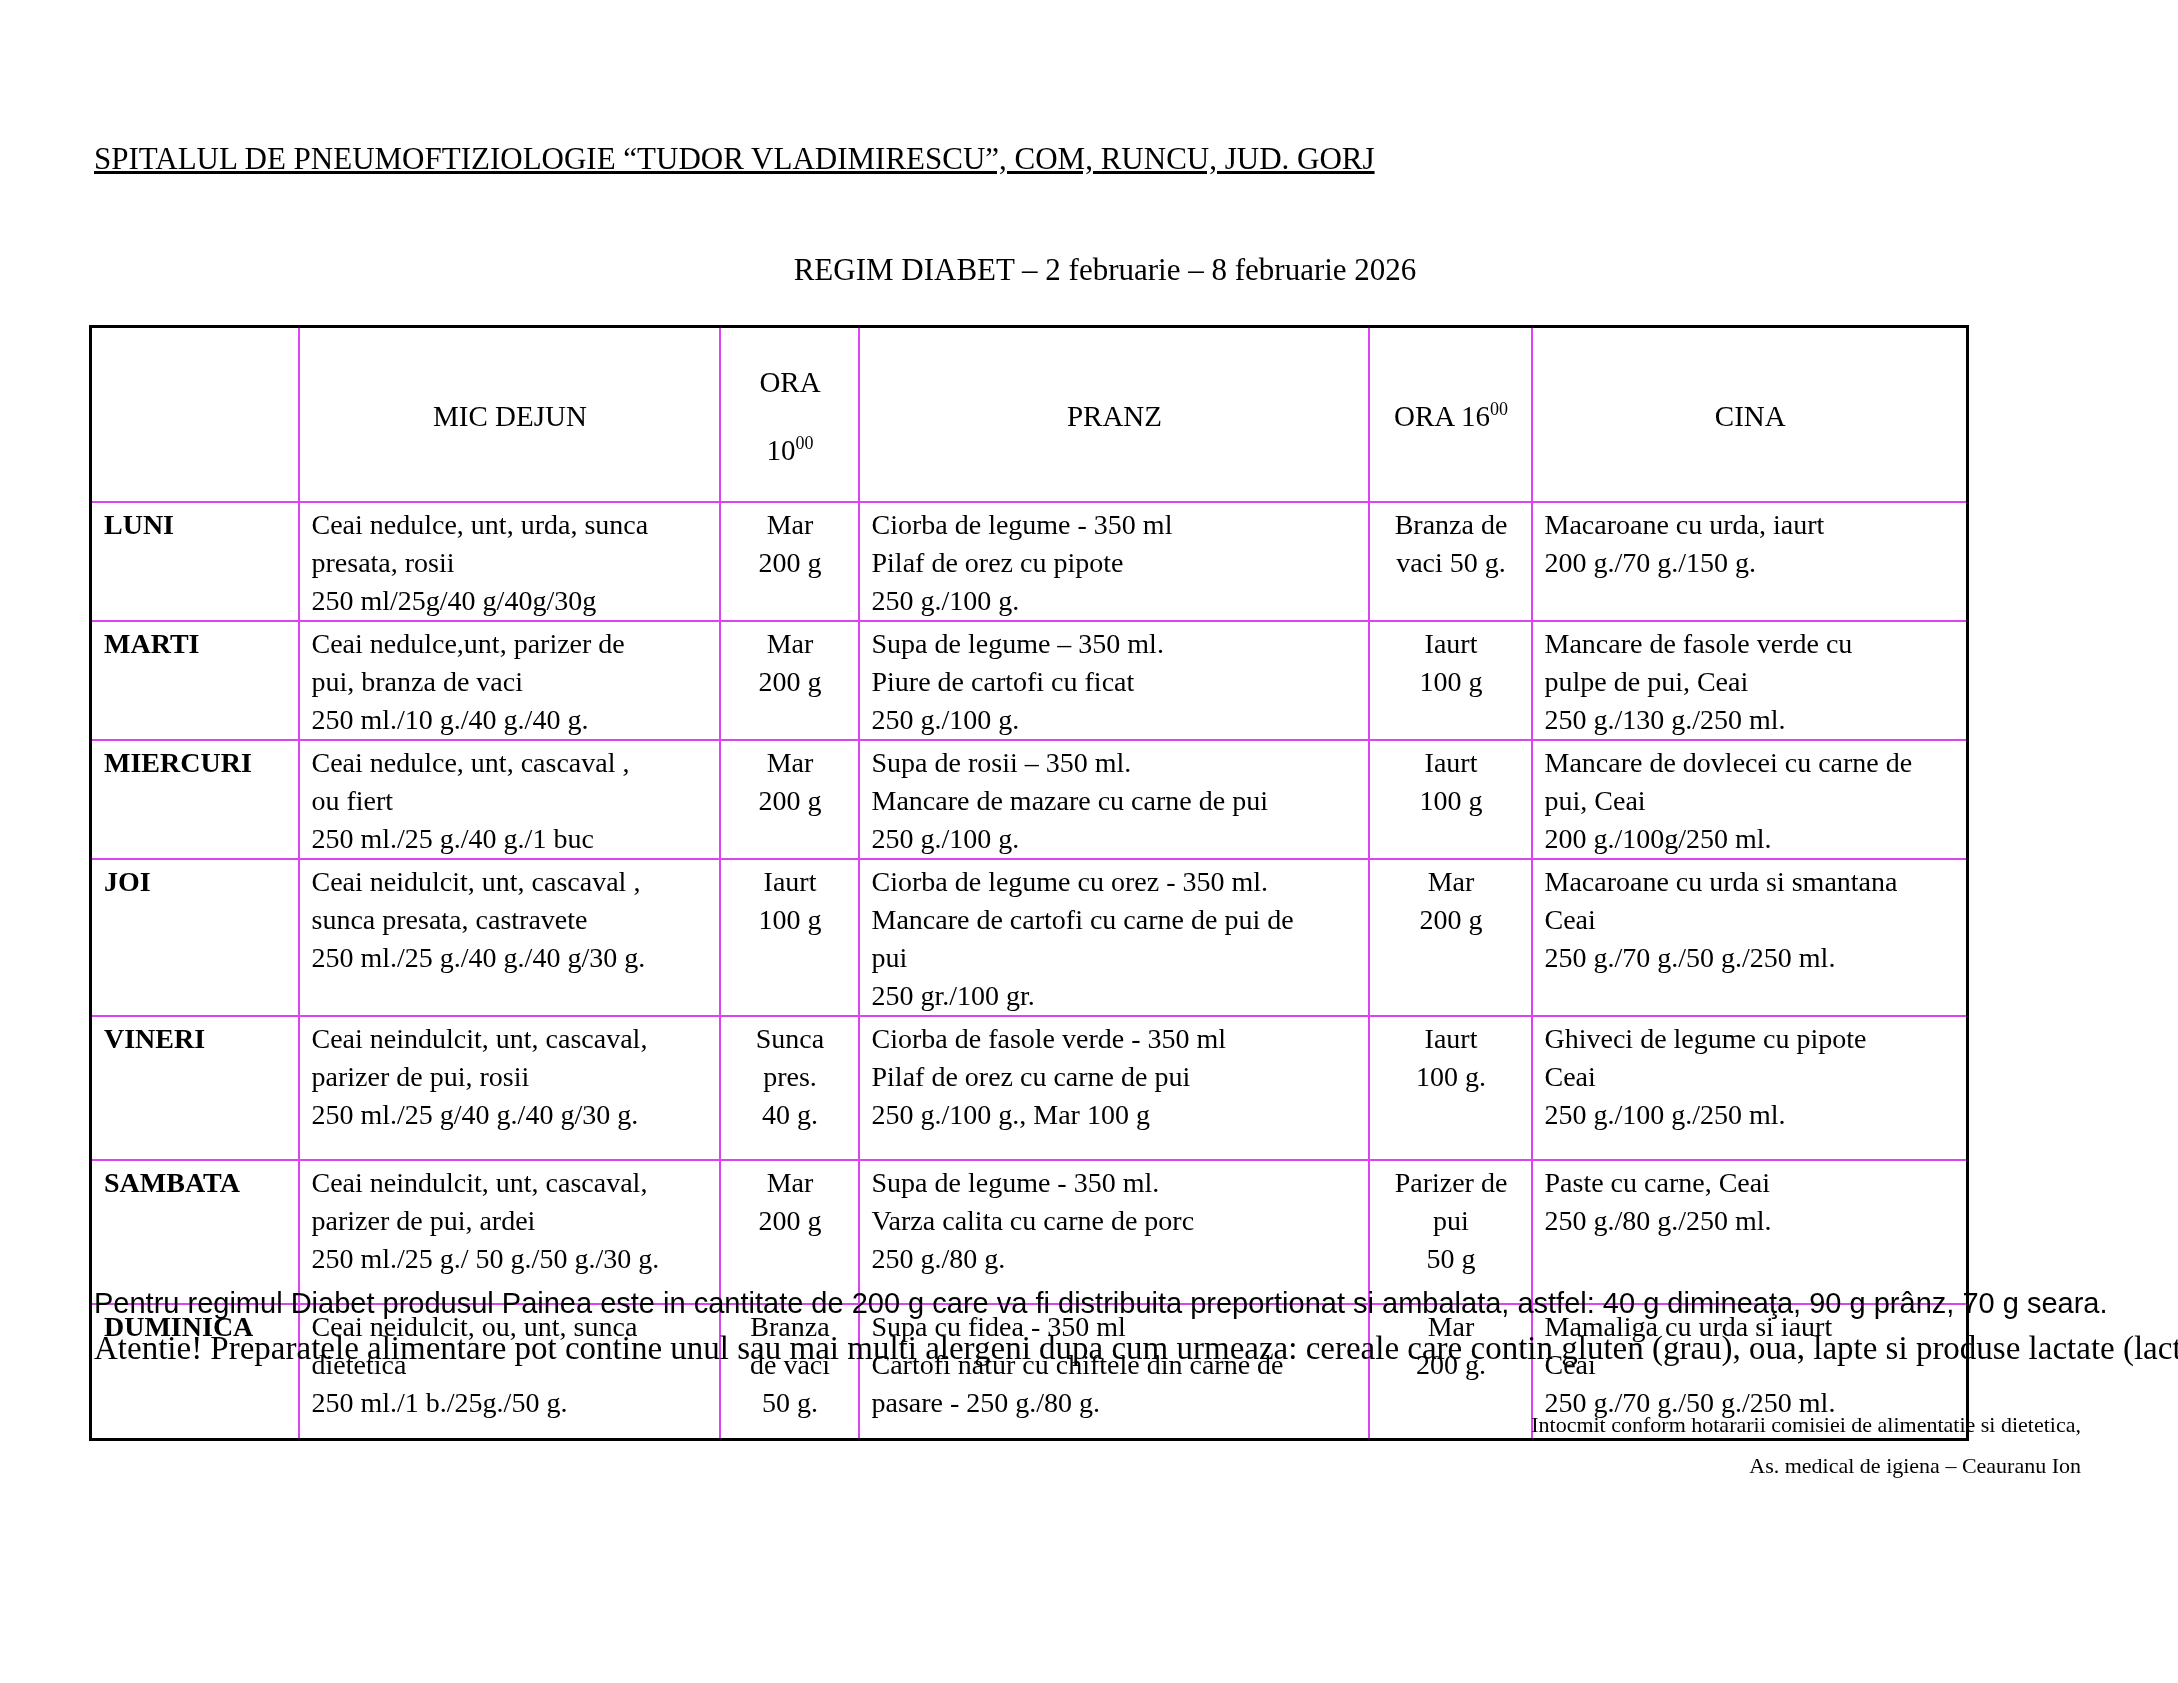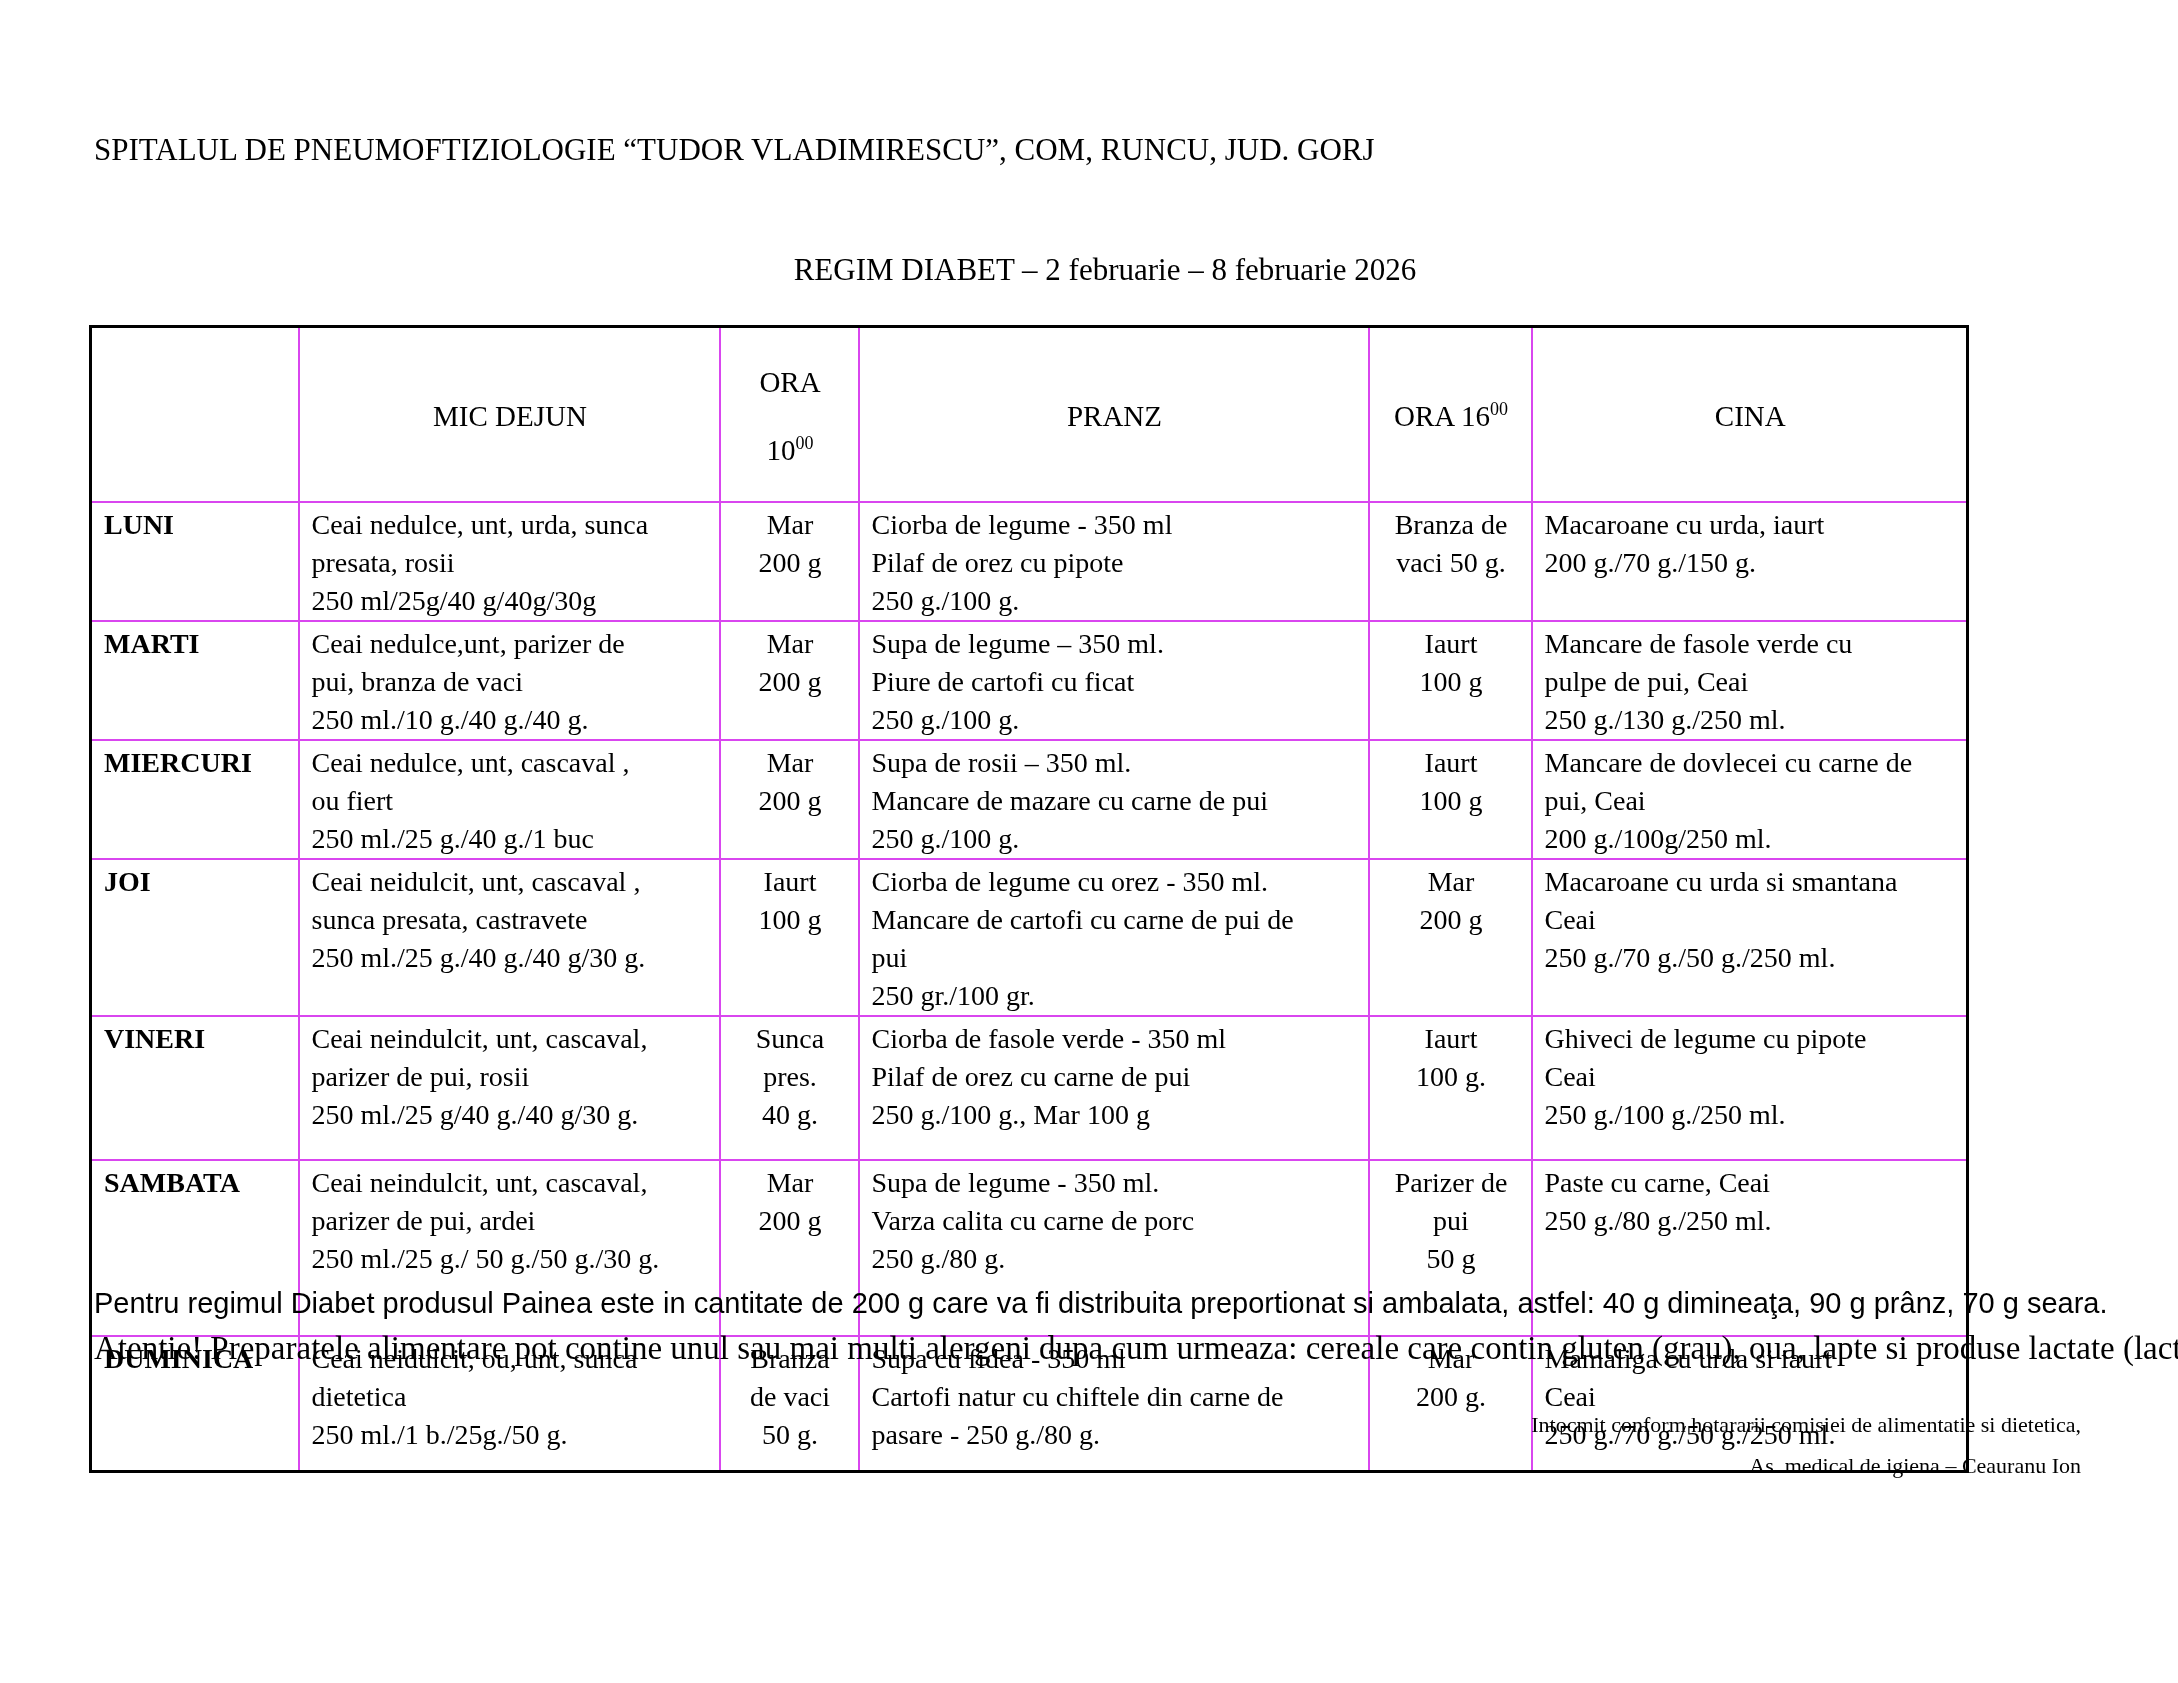--- a/index.html
+++ b/index.html
@@ -10,23 +10,24 @@
   body {
     position: relative;
     width: 2178px;
     height: 1683px;
     font-family: "Liberation Serif", serif;
     color: #000000;
   }
   .hospital-name {
     position: absolute;
     left: 94px;
-    top: 132px;
+    top: 141px;
     font-size: 31px;
     white-space: nowrap;
+    text-decoration: underline;
   }
   .doc-title {
     position: absolute;
     left: 16px;
     top: 252px;
     width: 2178px;
     text-align: center;
     font-size: 31px;
   }
   table.menu-table {
@@ -198,21 +199,21 @@
 40 g.</td>
       <td>Ciorba de fasole verde  - 350 ml
 Pilaf de orez cu carne de pui
 250 g./100 g., Mar 100 g</td>
       <td class="time-cell">Iaurt
 100 g.</td>
       <td>Ghiveci de legume cu pipote
 Ceai
 250 g./100 g./250 ml.</td>
     </tr>
-    <tr style="height:176px">
+    <tr style="height:144px">
       <td class="day-cell">SAMBATA</td>
       <td>Ceai neindulcit, unt, cascaval,
 parizer de pui, ardei
 250 ml./25 g./ 50 g./50 g./30 g.</td>
       <td class="time-cell">Mar
 200 g</td>
       <td>Supa de legume - 350 ml.
 Varza calita cu carne de porc
 250 g./80 g.</td>
       <td class="time-cell">Parizer de

